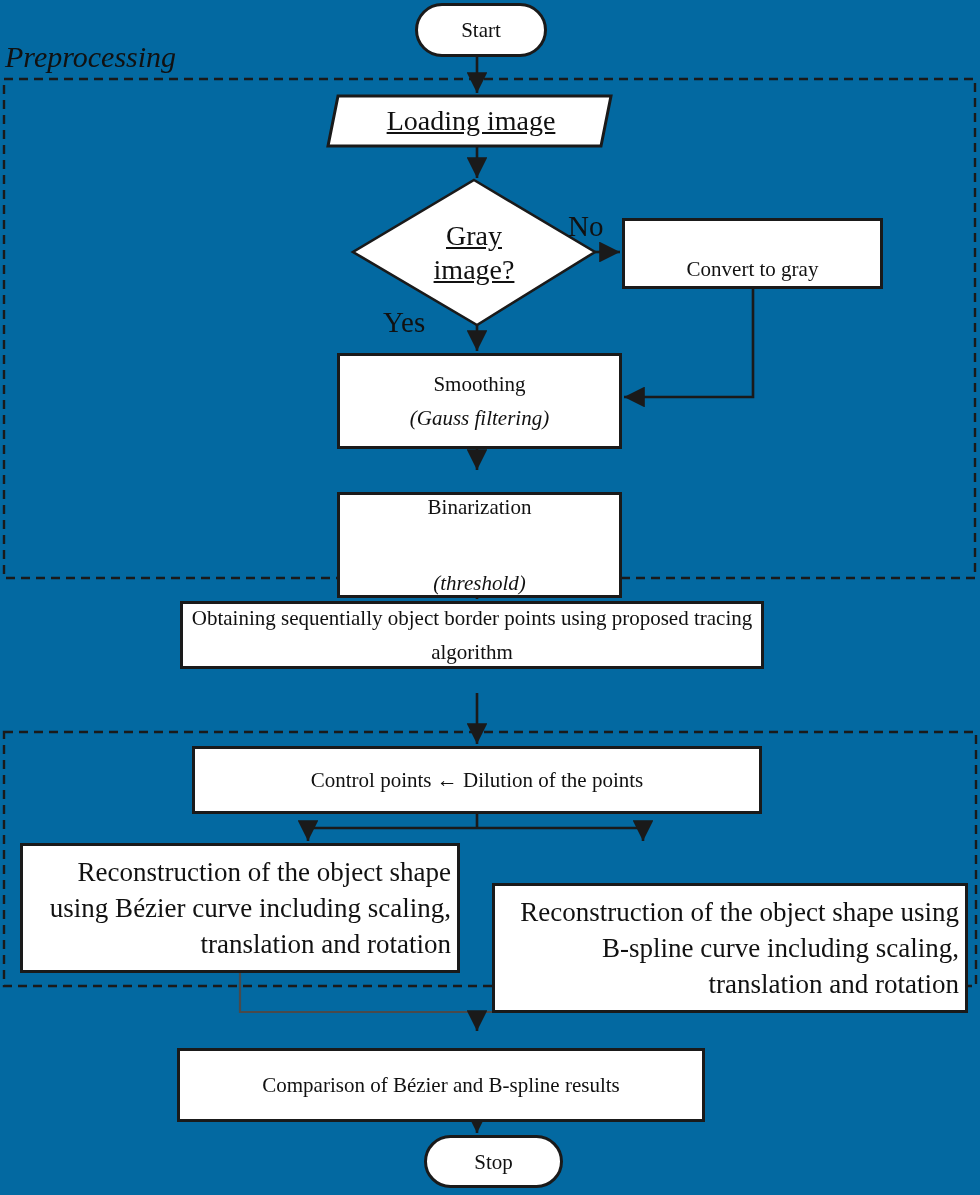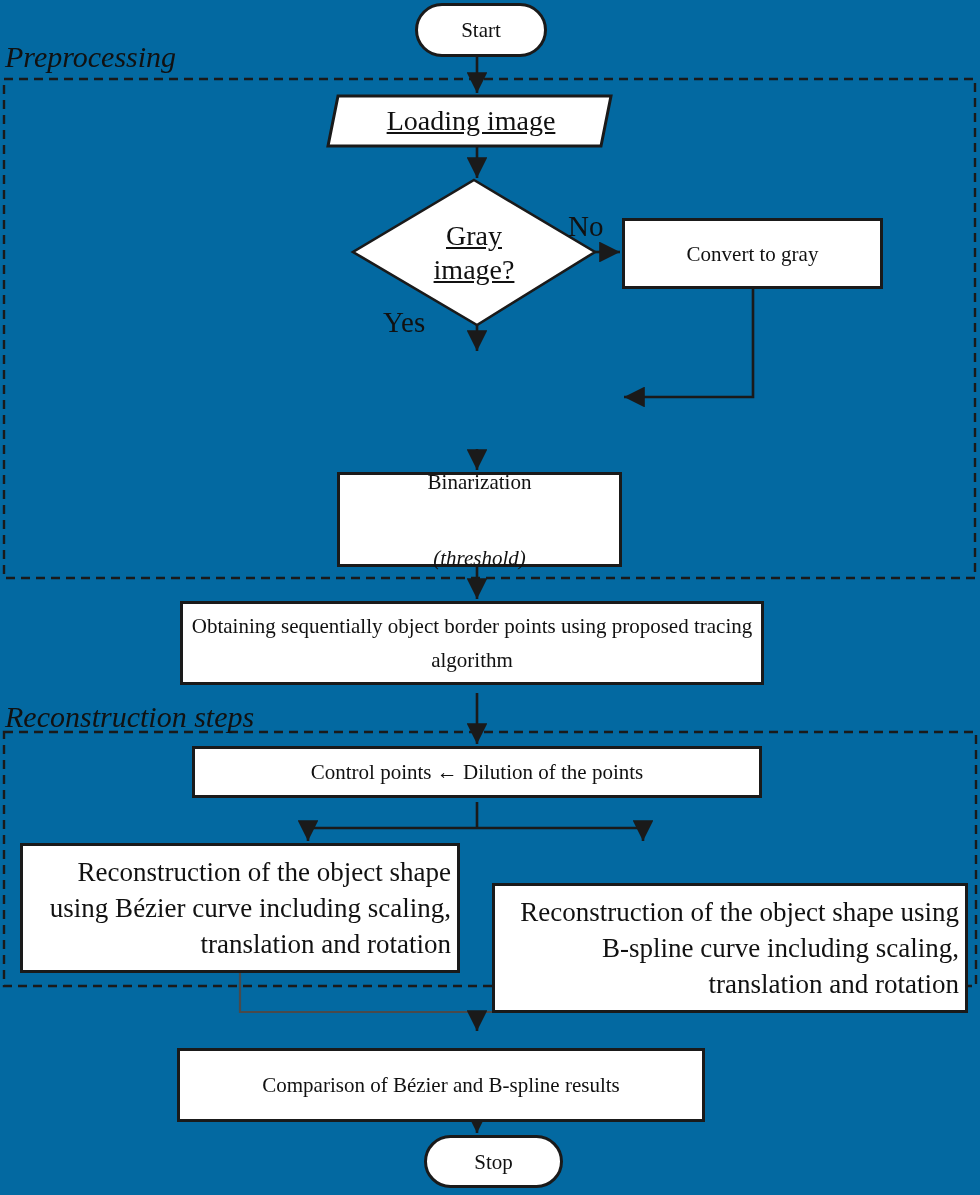--- a/index.html
+++ b/index.html
@@ -79,53 +79,56 @@
 
     <line x1="240" y1="973" x2="240" y2="1013" stroke="#4a4a4a" stroke-width="2.2"></line>
     <line x1="730" y1="973" x2="730" y2="1013" stroke="#4a4a4a" stroke-width="2.2"></line>
     <line x1="239" y1="1012" x2="731" y2="1012" stroke="#4a4a4a" stroke-width="2.2"></line>
     <line x1="477" y1="1012" x2="477" y2="1031" stroke="#1a1a1a" stroke-width="2.6" marker-end="url(#ah)"></line>
 
     <line x1="477" y1="1107" x2="477" y2="1133" stroke="#1a1a1a" stroke-width="2.6" marker-end="url(#ah)"></line>
   </svg>
 
   <div class="region-label" style="left:5px;top:40px;">Preprocessing</div>
-  <div class="region-label" style="left:5px;top:700px;">Reconstruction steps</div>
 
   <div class="node terminal" style="left:415px;top:3px;width:132px;height:54px;">
     <span>Start</span>
   </div>
 
   <div class="plain" style="left:330px;top:96px;width:282px;height:50px;">
     <span>Loading image</span>
   </div>
 
   <div class="plain" style="left:394px;top:211px;width:160px;height:84px;">
     <span>Gray</span>
     <span>image?</span>
   </div>
 
   <div class="edge-label" style="left:568px;top:210px;">No</div>
   <div class="edge-label" style="left:383px;top:306px;text-align:right;">Yes</div>
 
-  <div class="node" style="left:622px;top:218px;width:261px;height:71px;">
+  <div class="node" style="left:622px;top:218px;width:261px;height:71px;justify-content:flex-end;">
     <span>Convert to gray</span>
   </div>
 
+  <div class="node" style="left:337px;top:353px;width:285px;height:96px;">
+    <span>Smoothing</span>
+    <span class="sub-italic">(Gauss filtering)</span>
+  </div>
 
-  <div class="node" style="left:337px;top:472px;width:285px;height:95px;gap:42px;">
+  <div class="node" style="left:337px;top:492px;width:285px;height:106px;gap:42px;">
     <span>Binarization</span>
     <span class="sub-italic">(threshold)</span>
   </div>
 
-  <div class="node twoline" style="left:180px;top:601px;width:584px;height:84px;">
+  <div class="node twoline" style="left:180px;top:601px;width:584px;height:68px;">
     <span>Obtaining sequentially object border points using proposed tracing algorithm</span>
   </div>
 
-  <div class="node" style="left:192px;top:746px;width:570px;height:52px;">
+  <div class="node" style="left:192px;top:746px;width:570px;height:68px;">
     <span>Control points ← Dilution of the points</span>
   </div>
 
   <div class="node threeline" style="left:20px;top:843px;width:440px;height:130px;">
     <span>Reconstruction of the object shape using Bézier curve including scaling, translation and rotation</span>
   </div>
 
   <div class="node threeline" style="left:492px;top:843px;width:476px;height:130px;margin-top:40px;">
     <span>Reconstruction of the object shape using B-spline curve including scaling, translation and rotation</span>
   </div>

